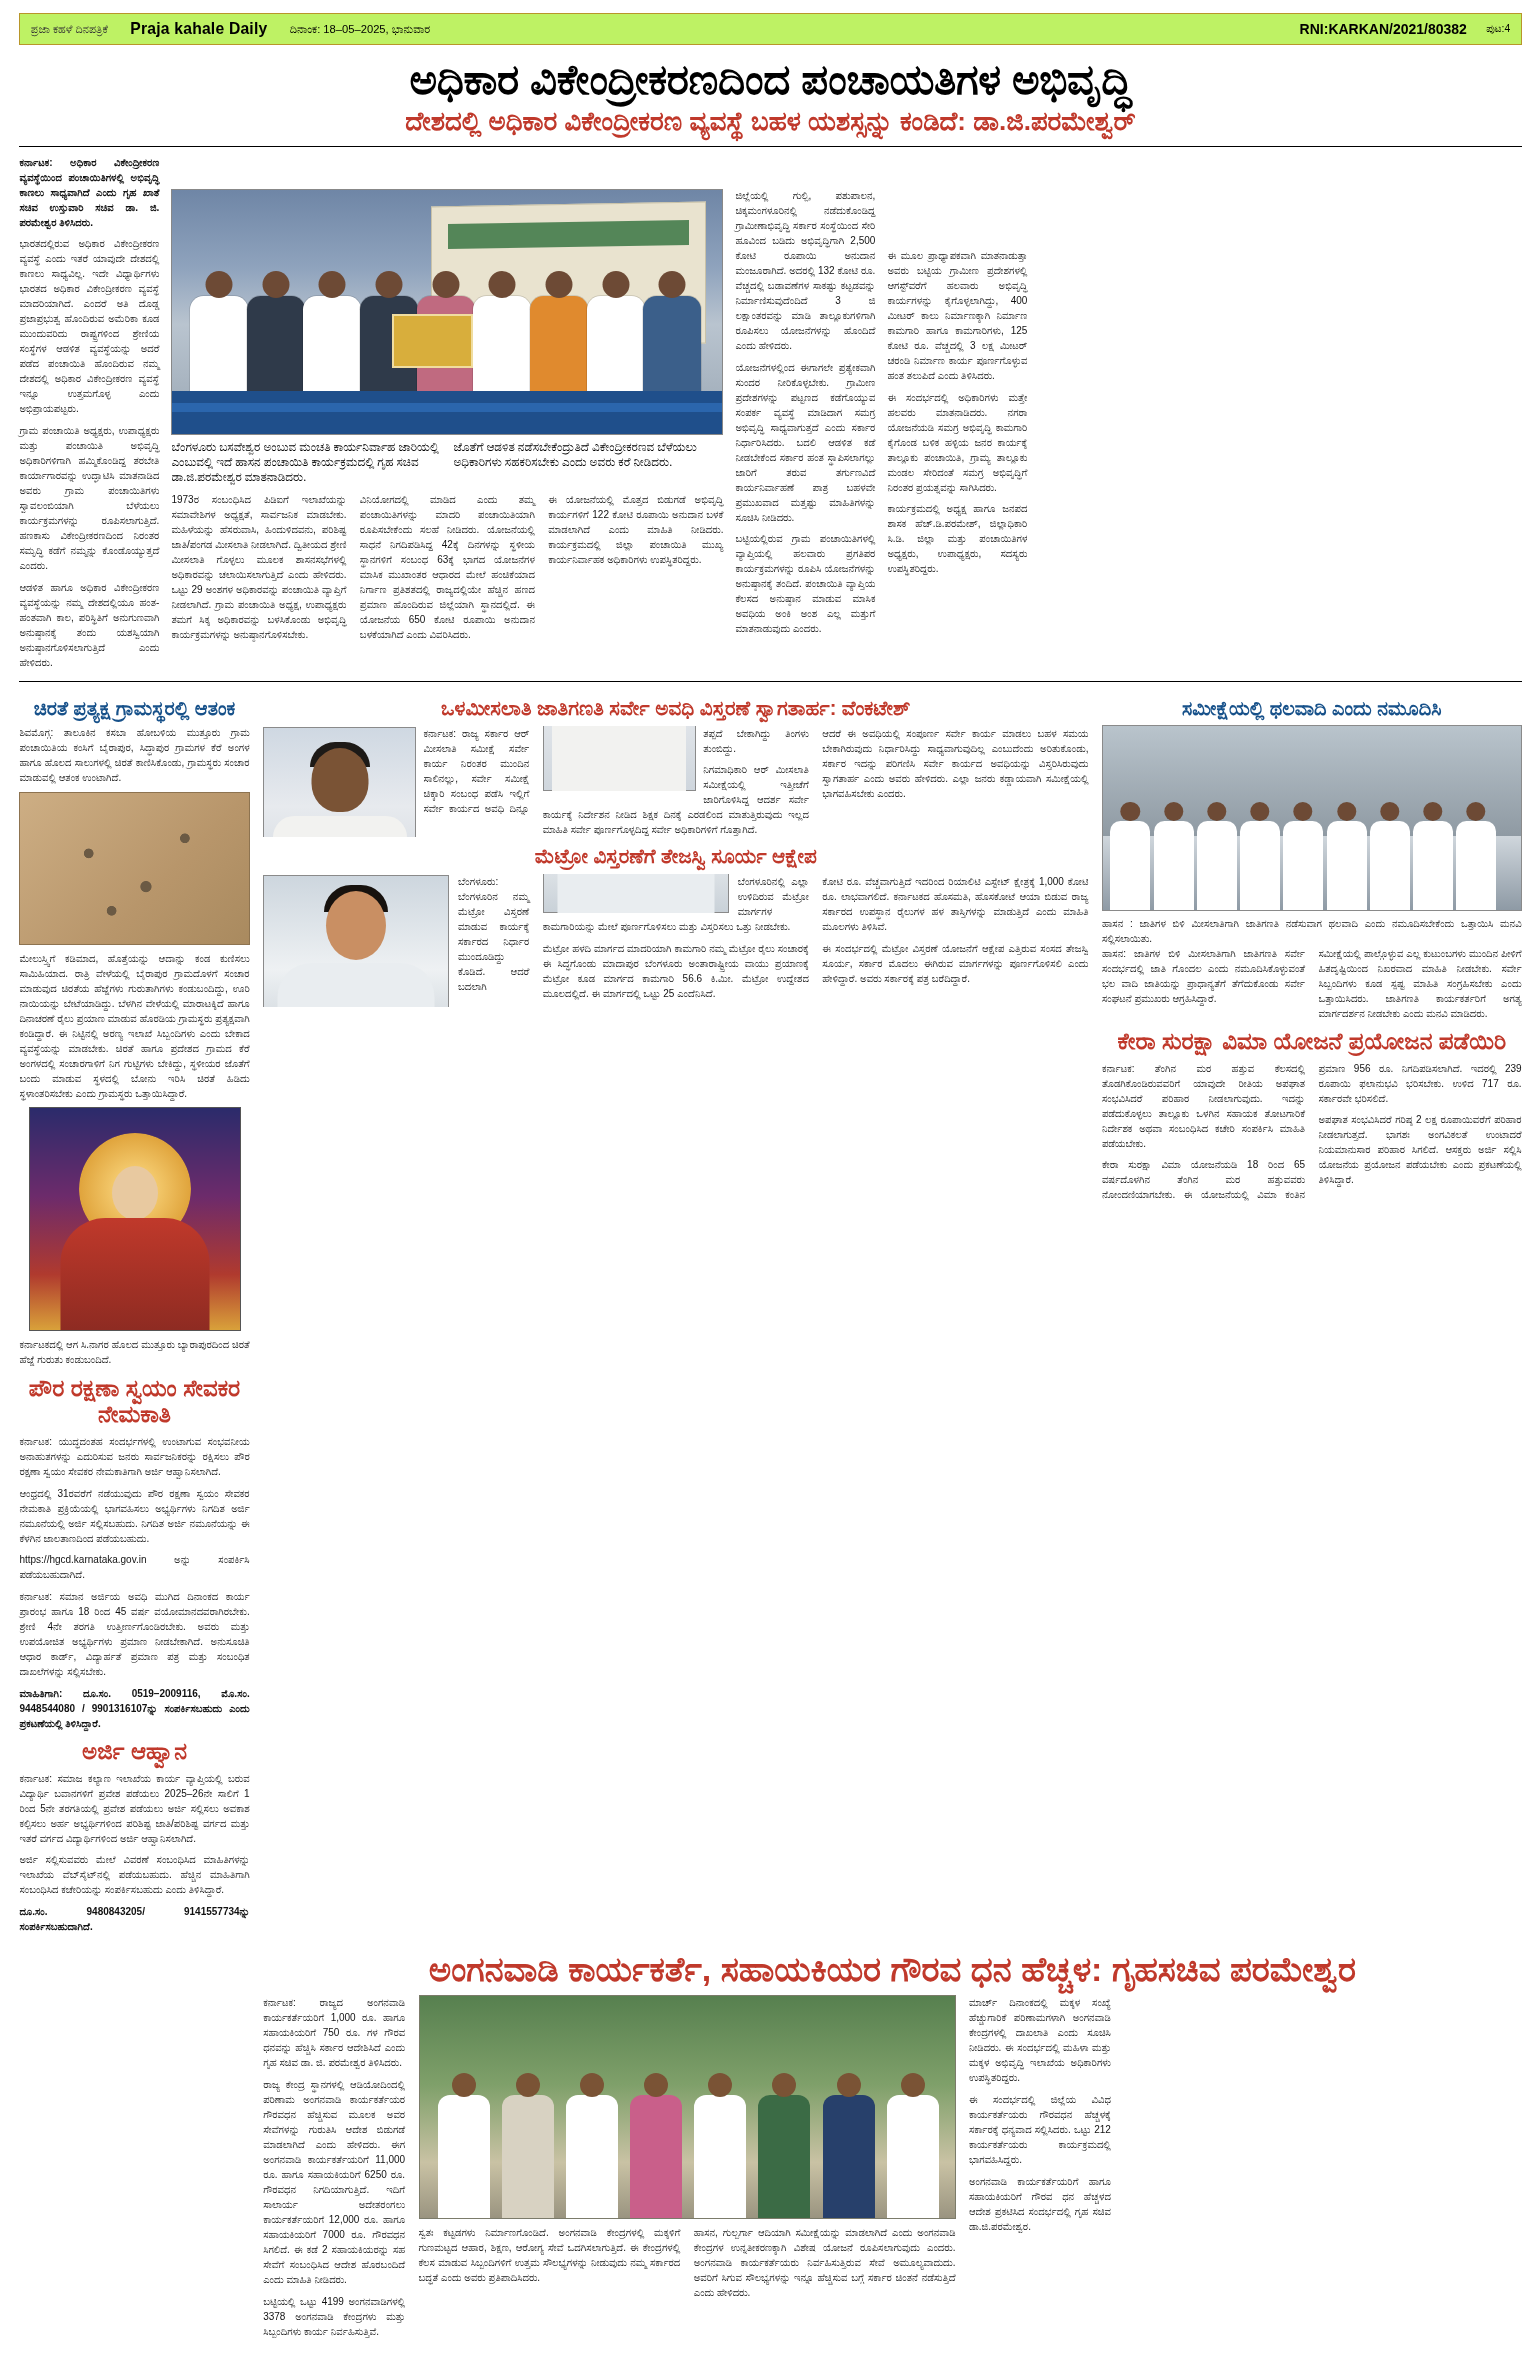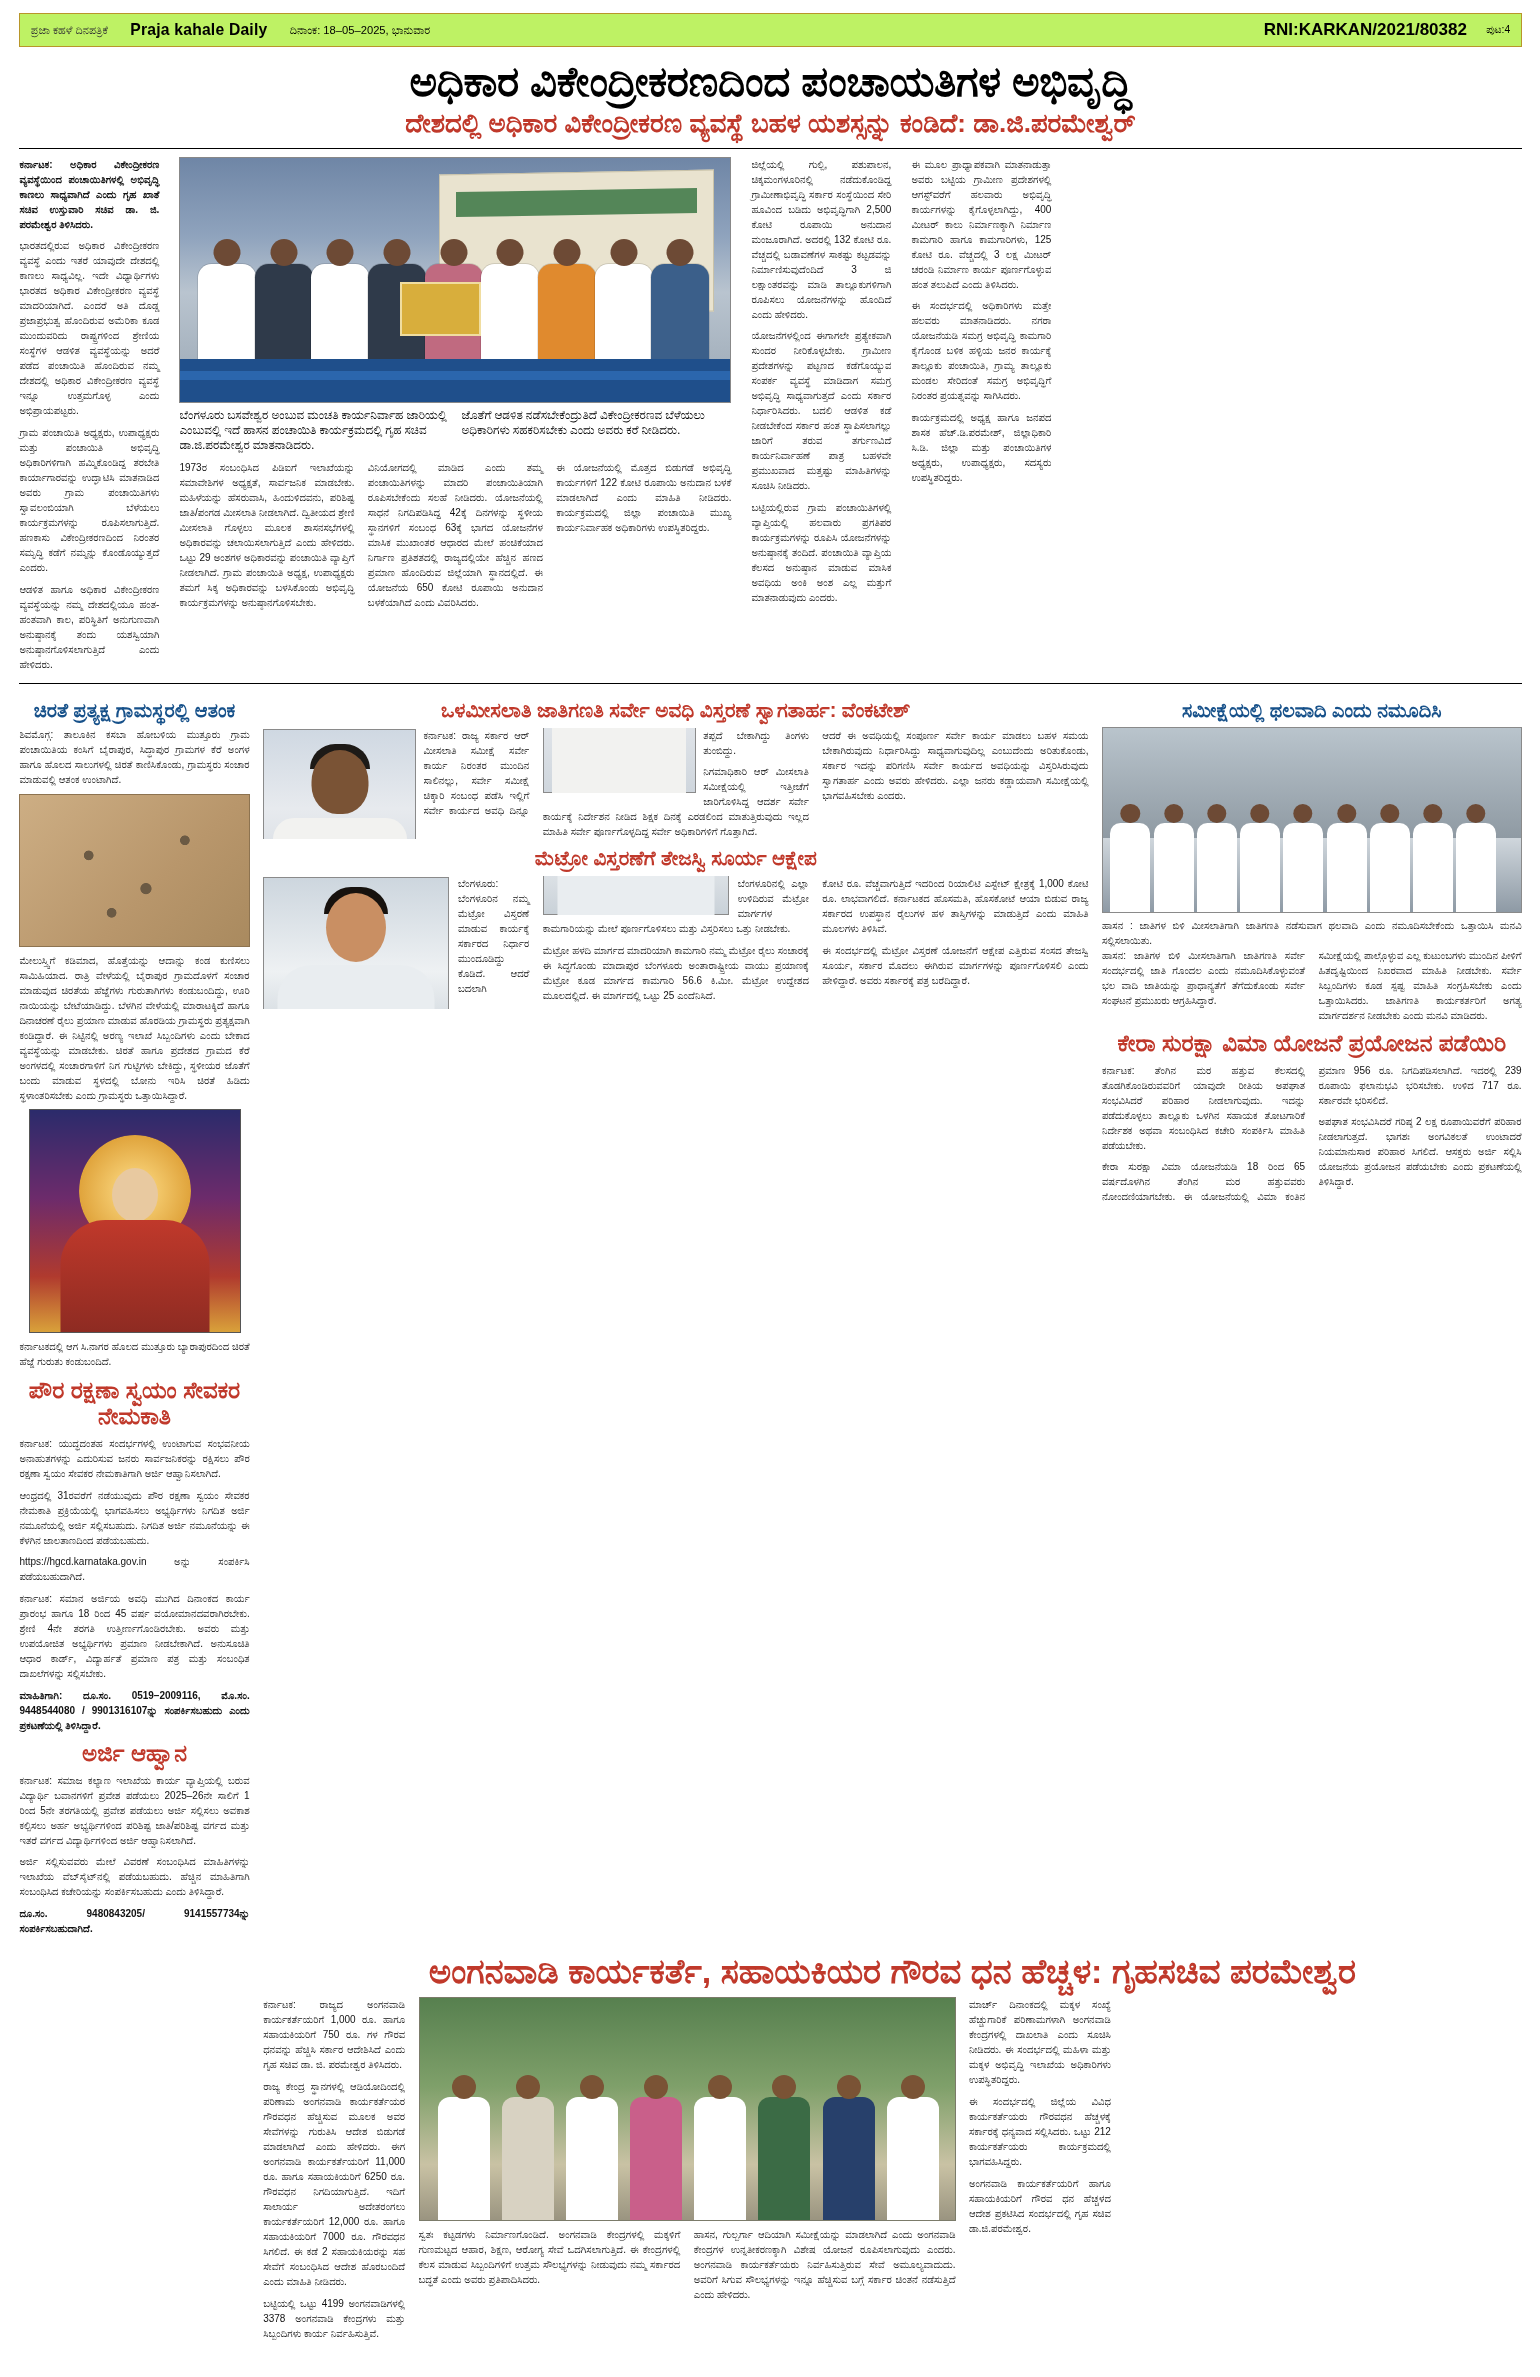--- a/index.html
+++ b/index.html
@@ -17,21 +17,21 @@
     background:#bef264;
     border:1.5px solid #b8962a;
     padding:6px 10.4px;
     font-size:14px;
   }
   .masthead .mh-left { display:flex; gap:22.4px; align-items:center; }
   .masthead .mh-kn { font-family:"Liberation Sans", sans-serif; font-size:11.2px; color:#333; }
   .masthead .mh-title { font-family:"Liberation Sans", sans-serif; font-weight:bold; font-size:15.7px; letter-spacing:0.2px; }
   .masthead .mh-date { font-family:"Liberation Sans", sans-serif; font-size:11.2px; }
   .masthead .mh-rni {
-    font-family:"Liberation Sans", sans-serif; font-weight:bold; font-size:17px;
+    font-family:"Liberation Sans", sans-serif; font-weight:bold; font-size:14px;
   }
   .masthead .mh-page { font-family:"Liberation Sans", sans-serif; font-size:10.4px; }
   .mh-right { display:flex; gap:19.4px; align-items:center; }
 
   
   h1.main-head {
     margin:10.4px 0 3px 0;
     text-align:center;
     font-family:"Liberation Sans", sans-serif;
     font-weight:bold;
@@ -57,21 +57,21 @@
     text-align:justify;
     font-family:"Liberation Sans", sans-serif;
     color:#111;
     hyphens:auto;
     word-break:break-word;
   }
   .body-txt p { margin:0 0 6.7px 0; }
   .lead { font-weight:bold; }
 
   
-  .top-block { display:flex; gap:20px; align-items:flex-start; }
+  .top-block { display:flex; gap:12px; align-items:center; }
   .col { }
   .c-narrow { width:140px; }
   .c-mid    { width:140px; }
   .photo-wrap { width:552px; }
   .photo {
     width:100%; height:246px;
     background:linear-gradient(#7d9bbd,#c9d3dc);
     position:relative; overflow:hidden;
     border:0.7px solid #888;
   }

